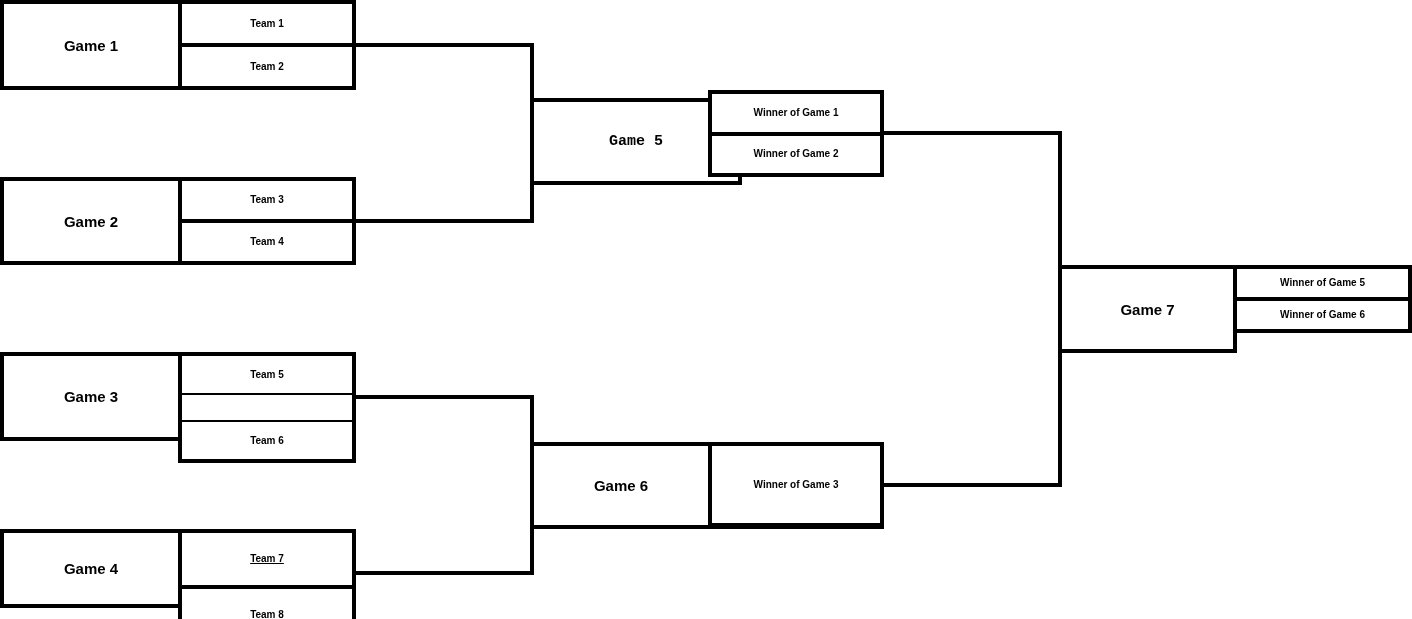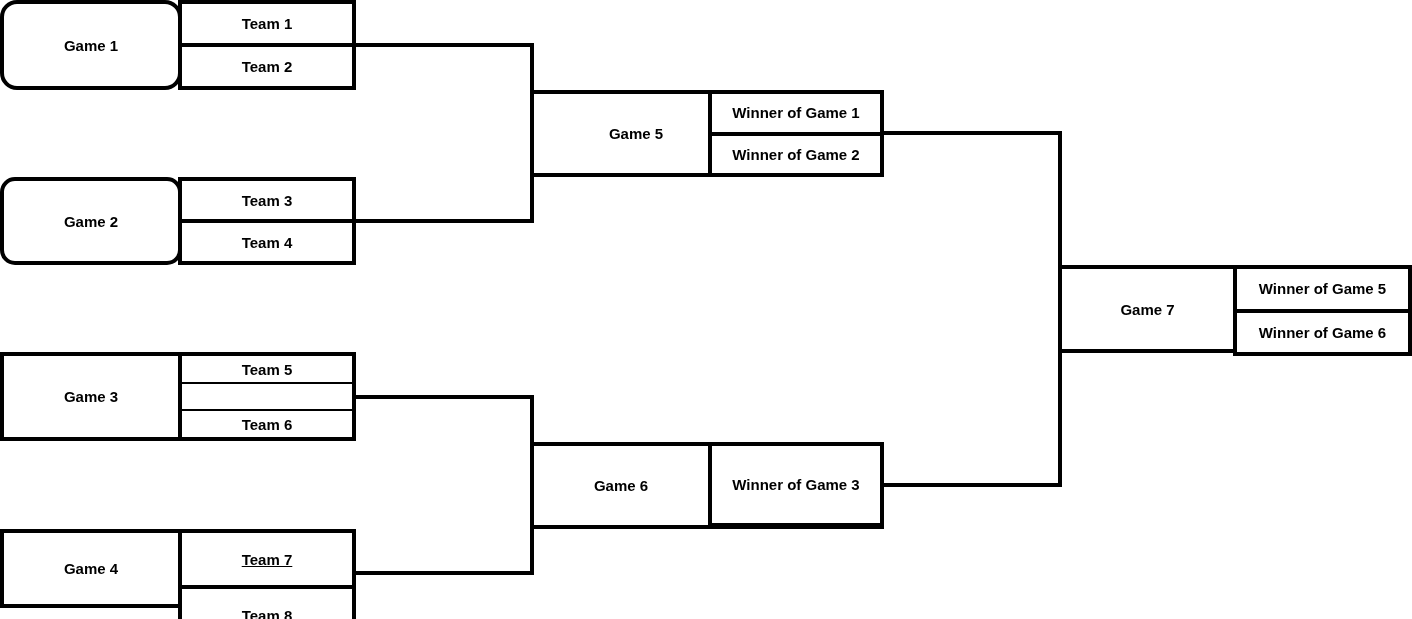--- a/index.html
+++ b/index.html
@@ -38,21 +38,21 @@
     border: 4px solid #000000;
     background: #ffffff;
     display: flex;
     flex-direction: column;
   }
   .slot {
     flex: 1 1 50%;
     display: flex;
     align-items: center;
     justify-content: center;
-    font-size: 15px;
+    font-size: 10px;
     font-weight: bold;
     color: #000000;
     line-height: 1;
     white-space: nowrap;
     box-sizing: border-box;
   }
   .slot.top {
     border-bottom: 2px solid #000000;
   }
   .slot.bottom {
@@ -67,48 +67,48 @@
     position: absolute;
     background: #000000;
     width: 4px;
   }
 </style>
 </head>
 <body>
 
 <div id="bracket-root">
 
-  <div class="box game-cell" style="left:0px; top:0px; width:182px; height:90px;border-radius:17px;">
+  <div class="box game-cell" style="left:0px; top:0px; width:182px; height:90px;">
     <span>Game 1</span>
   </div>
   <div class="slot-stack" style="left:178px; top:0px; width:178px; height:90px;">
     <div class="slot top">
       <span>Team 1</span>
     </div>
     <div class="slot bottom">
       <span>Team 2</span>
     </div>
   </div>
 
-  <div class="box game-cell" style="left:0px; top:177px; width:182px; height:88px;border-radius:15px;">
+  <div class="box game-cell" style="left:0px; top:177px; width:182px; height:88px;">
     <span>Game 2</span>
   </div>
   <div class="slot-stack" style="left:178px; top:177px; width:178px; height:88px;">
     <div class="slot top">
       <span>Team 3</span>
     </div>
     <div class="slot bottom">
       <span>Team 4</span>
     </div>
   </div>
 
   <div class="box game-cell" style="left:0px; top:352px; width:182px; height:89px;justify-content:center;">
     <span>Game 3</span>
   </div>
-  <div class="slot-stack" style="left:178px; top:352px; width:178px; height:89px;gap:25px;">
+  <div class="slot-stack" style="left:178px; top:352px; width:178px; height:111px;gap:25px;">
     <div class="slot top">
       <span>Team 5</span>
     </div>
     <div class="slot bottom">
       <span>Team 6</span>
     </div>
   </div>
 
   <div class="box game-cell" style="left:0px; top:529px; width:182px; height:79px;">
     <span>Game 4</span>
@@ -123,21 +123,21 @@
   </div>
 
   <div class="hline" style="left:352px; top:43px; width:182px;"></div>
   <div class="hline" style="left:352px; top:219px; width:182px;"></div>
   <div class="vline" style="left:530px; top:43px; height:180px;"></div>
 
   <div class="hline" style="left:352px; top:395px; width:182px;"></div>
   <div class="hline" style="left:352px; top:571px; width:182px;"></div>
   <div class="vline" style="left:530px; top:395px; height:180px;"></div>
 
-  <div class="box game-cell" style="left:530px; top:90px; width:212px; height:87px;">
+  <div class="box game-cell" style="left:530px; top:98px; width:212px; height:87px;font-family:Liberation Mono, monospace;">
     <span>Game 5</span>
   </div>
   <div class="slot-stack" style="left:708px; top:90px; width:176px; height:87px;">
     <div class="slot top">
       <span>Winner of Game 1</span>
     </div>
     <div class="slot bottom">
       <span>Winner of Game 2</span>
     </div>
   </div>
@@ -151,21 +151,21 @@
     </div>
   </div>
 
   <div class="hline" style="left:880px; top:131px; width:182px;"></div>
   <div class="hline" style="left:880px; top:483px; width:182px;"></div>
   <div class="vline" style="left:1058px; top:131px; height:356px;"></div>
 
   <div class="box game-cell" style="left:1058px; top:265px; width:179px; height:88px;">
     <span>Game 7</span>
   </div>
-  <div class="slot-stack" style="left:1233px; top:265px; width:179px; height:91px;">
+  <div class="slot-stack" style="left:1233px; top:265px; width:179px; height:68px;">
     <div class="slot top">
       <span>Winner of Game 5</span>
     </div>
     <div class="slot bottom">
       <span>Winner of Game 6</span>
     </div>
   </div>
 
 </div>
 

